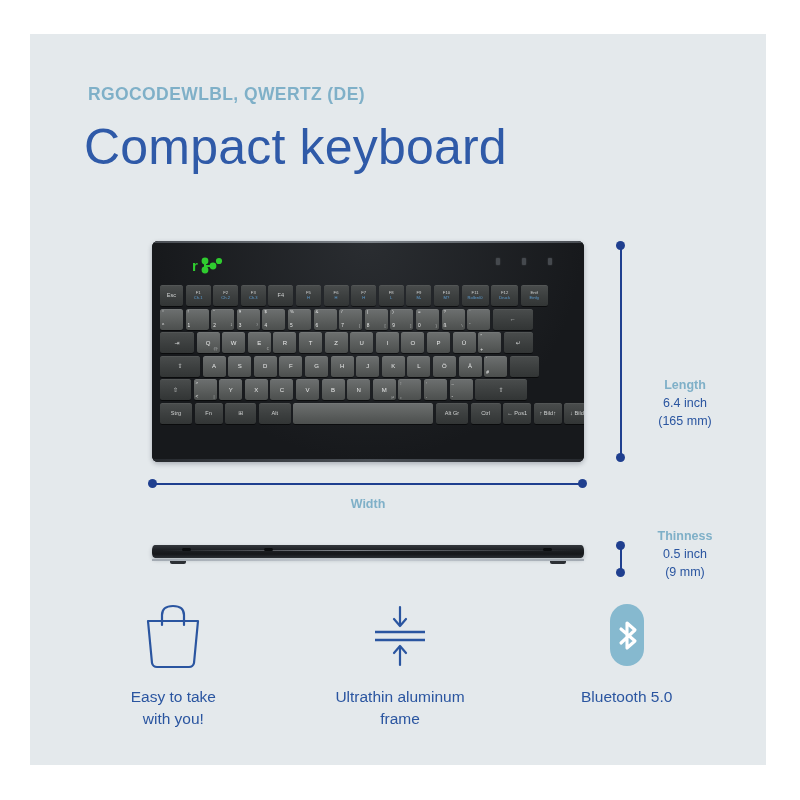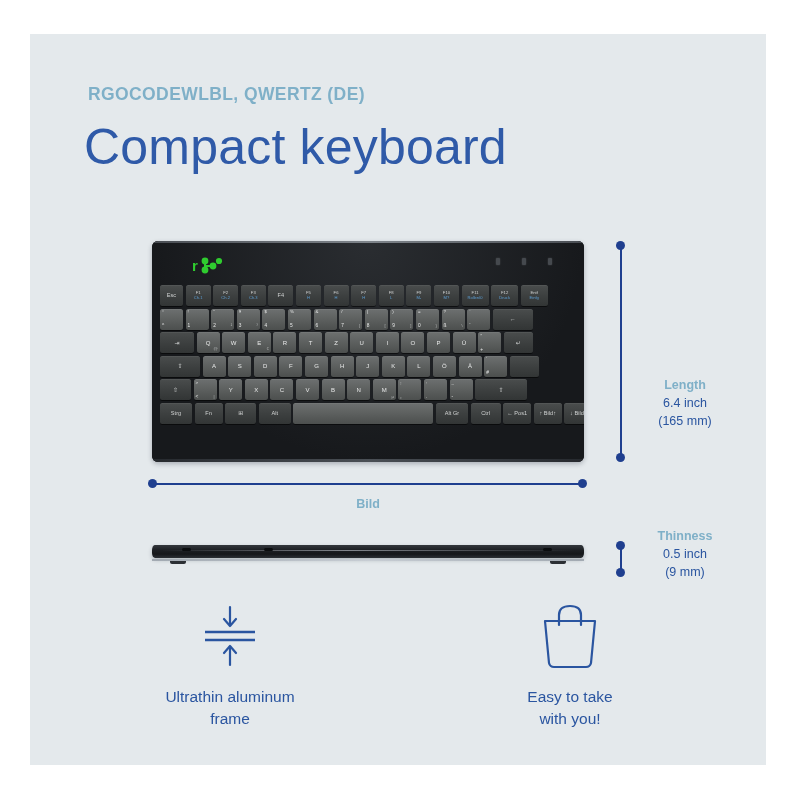--- a/index.html
+++ b/index.html
@@ -554,21 +554,21 @@
   <div class="dimlabel" style="left:630px; top:329px; width:110px;margin-top:48px;">
     <div class="cap">Length</div>
     <div>6.4 inch</div>
     <div>(165 mm)</div>
   </div>
 
   <div class="dimline-h" style="left:156px; top:483px; width:424px;"></div>
   <div class="dot" style="left:148px; top:479px;"></div>
   <div class="dot" style="left:578px; top:479px;"></div>
   <div class="dimlabel" style="left:263px; top:496px; width:210px;">
-    <div class="cap">Bild</div>
+    <div class="cap">Width</div>
   </div>
 
   <div class="side">
     <div class="side-body"></div>
     <div class="side-gloss"></div>
     <div class="side-base"></div>
     <div class="port" style="left:30px;"></div>
     <div class="port" style="left:112px;"></div>
     <div class="port" style="right:32px;"></div>
     <div class="foot" style="left:18px;"></div>
@@ -578,20 +578,33 @@
   <div class="dimline-v" style="left:620px; top:545px; height:28px;"></div>
   <div class="dot" style="left:616px; top:541px;"></div>
   <div class="dot" style="left:616px; top:568px;"></div>
   <div class="dimlabel" style="left:630px; top:528px; width:110px;">
     <div class="cap">Thinness</div>
     <div>0.5 inch</div>
     <div>(9 mm)</div>
   </div>
 
   <div class="features">
+
+    <div class="feature">
+      <div class="feat-icon">
+        <svg width="78" height="70" viewBox="0 0 78 70">
+          <path d="M14 20 H64 L60 62 Q59 66 55 66 H23 Q19 66 18 62 Z" fill="none" stroke="#2a55a0" stroke-width="2.2" stroke-linejoin="round"></path>
+          <path d="M28 24 V14 Q28 5 39 5 Q50 5 50 14 V24" fill="none" stroke="#2a55a0" stroke-width="2.2" stroke-linecap="round"></path>
+        </svg>
+      </div>
+      <div class="feat-label">
+        <div>Easy to take</div>
+        <div>with you!</div>
+      </div>
+    </div>
 
     <div class="feature">
       <div class="feat-icon">
         <svg width="78" height="70" viewBox="0 0 78 70">
           <line x1="39" y1="6" x2="39" y2="24" stroke="#2a55a0" stroke-width="2.2" stroke-linecap="round"></line>
           <path d="M33 18 L39 25 L45 18" fill="none" stroke="#2a55a0" stroke-width="2.2" stroke-linecap="round" stroke-linejoin="round"></path>
           <line x1="14" y1="31" x2="64" y2="31" stroke="#2a55a0" stroke-width="2.4"></line>
           <line x1="14" y1="39" x2="64" y2="39" stroke="#2a55a0" stroke-width="2.4"></line>
           <line x1="39" y1="64" x2="39" y2="46" stroke="#2a55a0" stroke-width="2.2" stroke-linecap="round"></line>
           <path d="M33 52 L39 45 L45 52" fill="none" stroke="#2a55a0" stroke-width="2.2" stroke-linecap="round" stroke-linejoin="round"></path>
@@ -599,25 +612,23 @@
       </div>
       <div class="feat-label">
         <div>Ultrathin aluminum</div>
         <div>frame</div>
       </div>
     </div>
 
     <div class="feature">
       <div class="feat-icon">
         <svg width="78" height="70" viewBox="0 0 78 70">
-          <path d="M14 20 H64 L60 62 Q59 66 55 66 H23 Q19 66 18 62 Z" fill="none" stroke="#2a55a0" stroke-width="2.2" stroke-linejoin="round"></path>
-          <path d="M28 24 V14 Q28 5 39 5 Q50 5 50 14 V24" fill="none" stroke="#2a55a0" stroke-width="2.2" stroke-linecap="round"></path>
+          <rect x="22" y="3" width="34" height="62" rx="17" fill="#86b9cf"></rect>
+          <path d="M33 22 L47 34 L39 41 V16 L47 23 L33 36" fill="none" stroke="#ffffff" stroke-width="3.1" stroke-linecap="round" stroke-linejoin="round" transform="translate(0,6)"></path>
         </svg>
       </div>
       <div class="feat-label">
-        <div>Easy to take</div>
-        <div>with you!</div>
+        <div>Bluetooth 5.0</div>
       </div>
     </div>
 
-
   </div>
 </div>
 
 </body></html>

